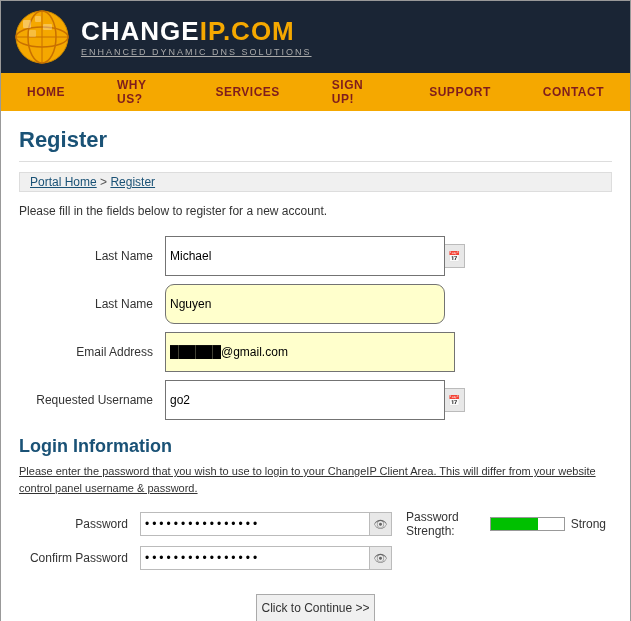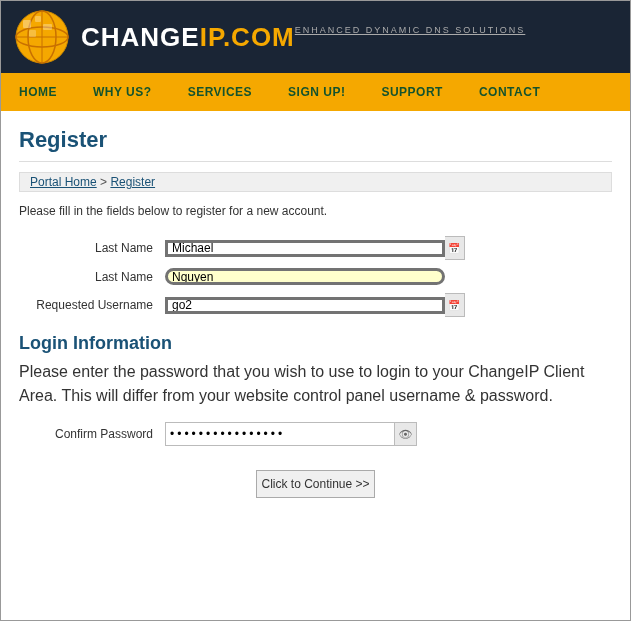--- a/index.html
+++ b/index.html
@@ -27,21 +27,21 @@
       height: 72px;
     }
     .logo-globe {
       width: 54px;
       height: 54px;
       margin-right: 12px;
       flex-shrink: 0;
     }
     .logo-text-wrapper {
       display: flex;
-      flex-direction: row;
+      flex-direction: column;
     }
     .logo-title {
       font-size: 26px;
       font-weight: bold;
       letter-spacing: 1px;
       line-height: 1.1;
     }
     .logo-change {
       color: #fff;
     }
@@ -57,24 +57,24 @@
     }
 
     
     .nav-bar {
       background: #f5a800;
       display: flex;
       align-items: center;
       height: 38px;
     }
     .nav-item {
-      color: #14532d;
+      color: #7f1d1d;
       font-weight: bold;
       font-size: 12px;
-      padding: 0 18px;
+      padding: 0 26px;
       height: 100%;
       display: flex;
       align-items: center;
       cursor: pointer;
       text-decoration: none;
       letter-spacing: 0.5px;
     }
 
     
     .content {
@@ -122,22 +122,22 @@
       width: 140px;
       font-size: 12px;
       color: #333;
       padding-right: 10px;
     }
     .form-input-cell {
       padding-left: 2px;
     }
     .form-input {
       width: 280px;
-      height: 17px;
-      border: 3px solid #737373;
+      height: 40px;
+      border: 1px solid #737373;
       font-size: 12px;
       padding: 4px 4px;
       background: #fff;
     }
     .form-input.yellow-bg {
       background: #ffffcc;
       border-radius: 9px;
     }
     .form-input.email-bg {
       background: #ffffcc;
@@ -162,24 +162,25 @@
     }
 
     
     .section-title {
       font-size: 18px;
       font-weight: bold;
       color: #1a5276;
       margin: 12px 0 6px 0;
     }
     .section-desc {
-      font-size: 16px;
+      font-size: 11px;
       color: #333;
       margin-bottom: 10px;
       line-height: 1.5;
+      text-decoration: underline;
     }
 
     
     .password-row {
       display: flex;
       align-items: center;
     }
     .password-strength-wrapper {
       display: flex;
       align-items: center;
@@ -307,36 +308,61 @@
           </div>
         </td>
       </tr>
       <tr>
         <td class="form-label">Last Name</td>
         <td class="form-input-cell">
           <input class="form-input yellow-bg" type="text" value="Nguyen" style="">
         </td>
       </tr>
       <tr>
+        <td class="form-label">Email Address</td>
+        <td class="form-input-cell">
+          <input class="form-input email-bg" type="text" value="██████@gmail.com" style="width: 290px;">
+        </td>
+      </tr>
+      <tr>
         <td class="form-label">Requested Username</td>
         <td class="form-input-cell">
           <div class="input-with-icon">
             <input class="form-input" type="text" value="go2" style="">
             <div class="input-icon">📅</div>
           </div>
         </td>
       </tr>
     </tbody>
       </table>
 
     <div class="section-title">Login Information</div>
     <div class="section-desc">Please enter the password that you wish to use to login to your ChangeIP Client Area. This will differ from your website control panel username &amp; password.</div>
 
     <table class="form-table">
       <tbody>
+          <tr>
+        <td class="form-label">Password</td>
+        <td class="form-input-cell">
+          <div class="password-row">
+            <div class="input-with-icon">
+              <input class="pass-input" type="password" value="passwordpassword" style="">
+              <div class="pass-icon">👁</div>
+            </div>
+            <div class="password-strength-wrapper">
+              <span class="password-strength-label">Password Strength:</span>
+              <div class="strength-bar-container">
+                <div class="strength-bar-green"></div>
+                <div class="strength-bar-empty"></div>
+              </div>
+              <span class="strength-text">Strong</span>
+            </div>
+          </div>
+        </td>
+      </tr>
       <tr>
         <td class="form-label">Confirm Password</td>
         <td class="form-input-cell">
           <div class="input-with-icon">
             <input class="pass-input" type="password" value="passwordpassword" style="">
             <div class="pass-icon">👁</div>
           </div>
         </td>
       </tr>
     </tbody>

